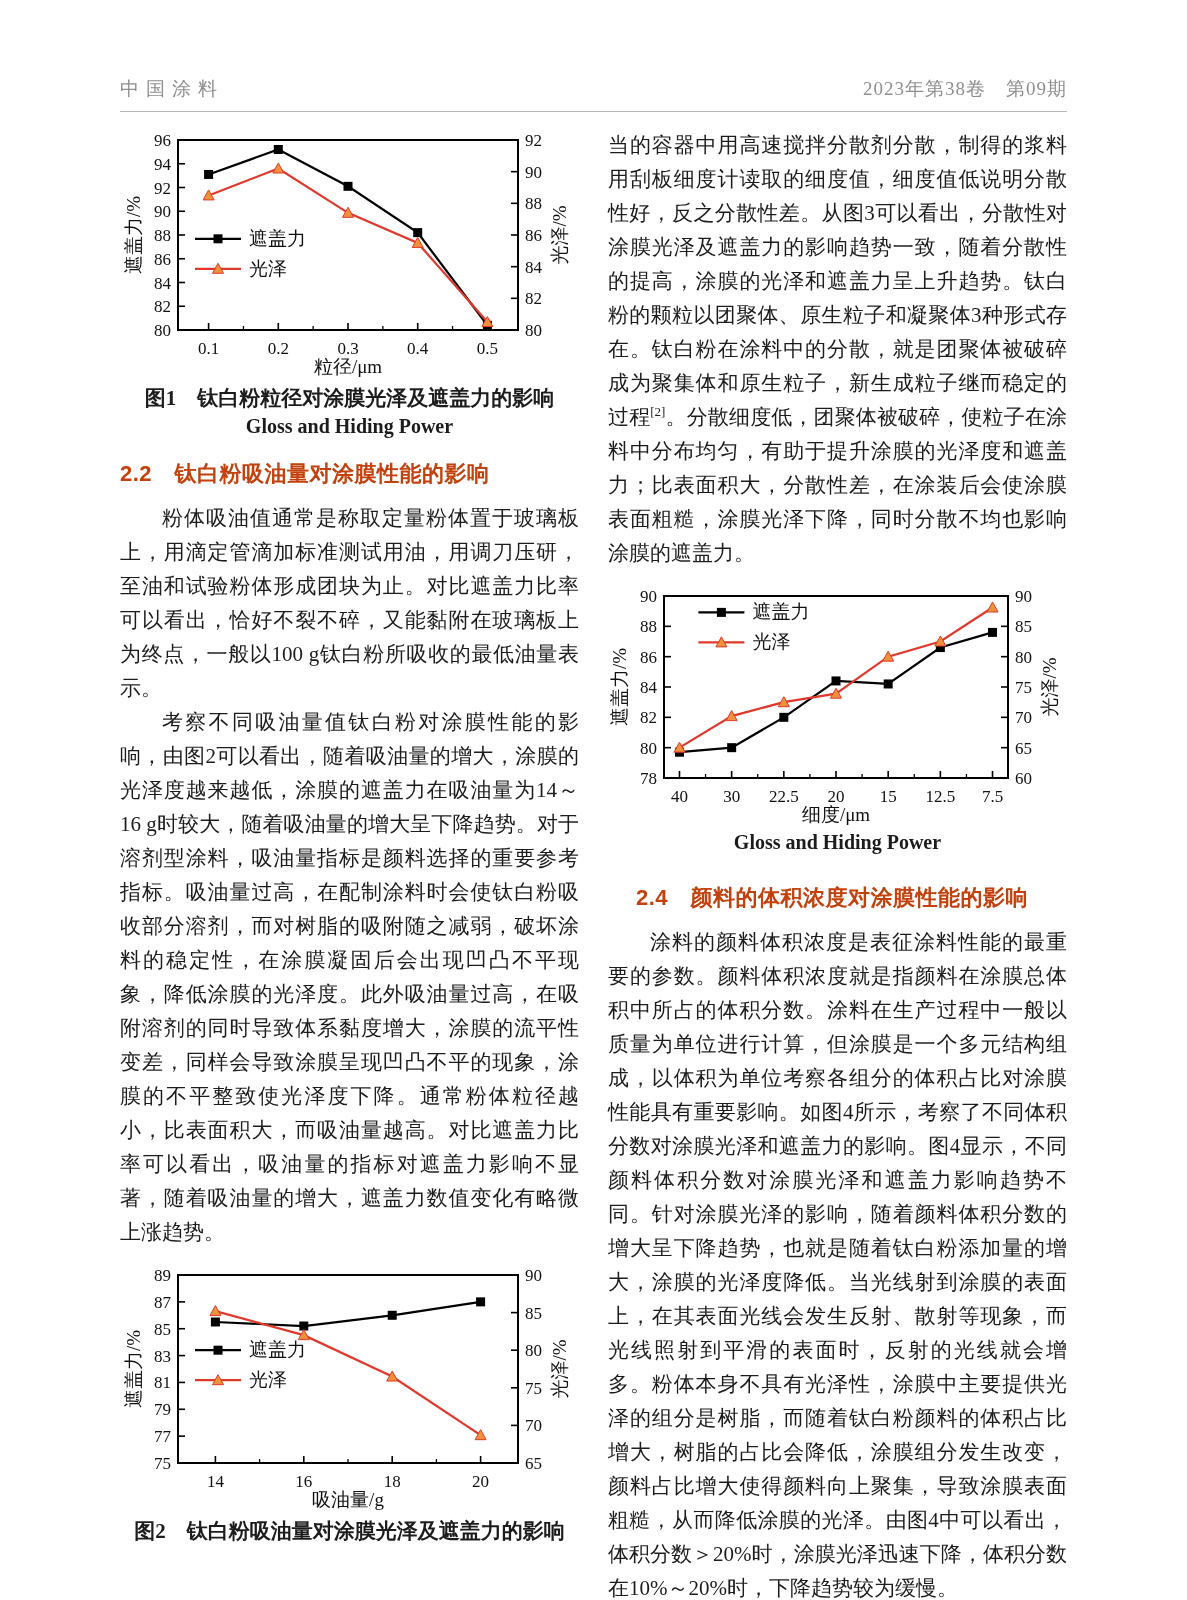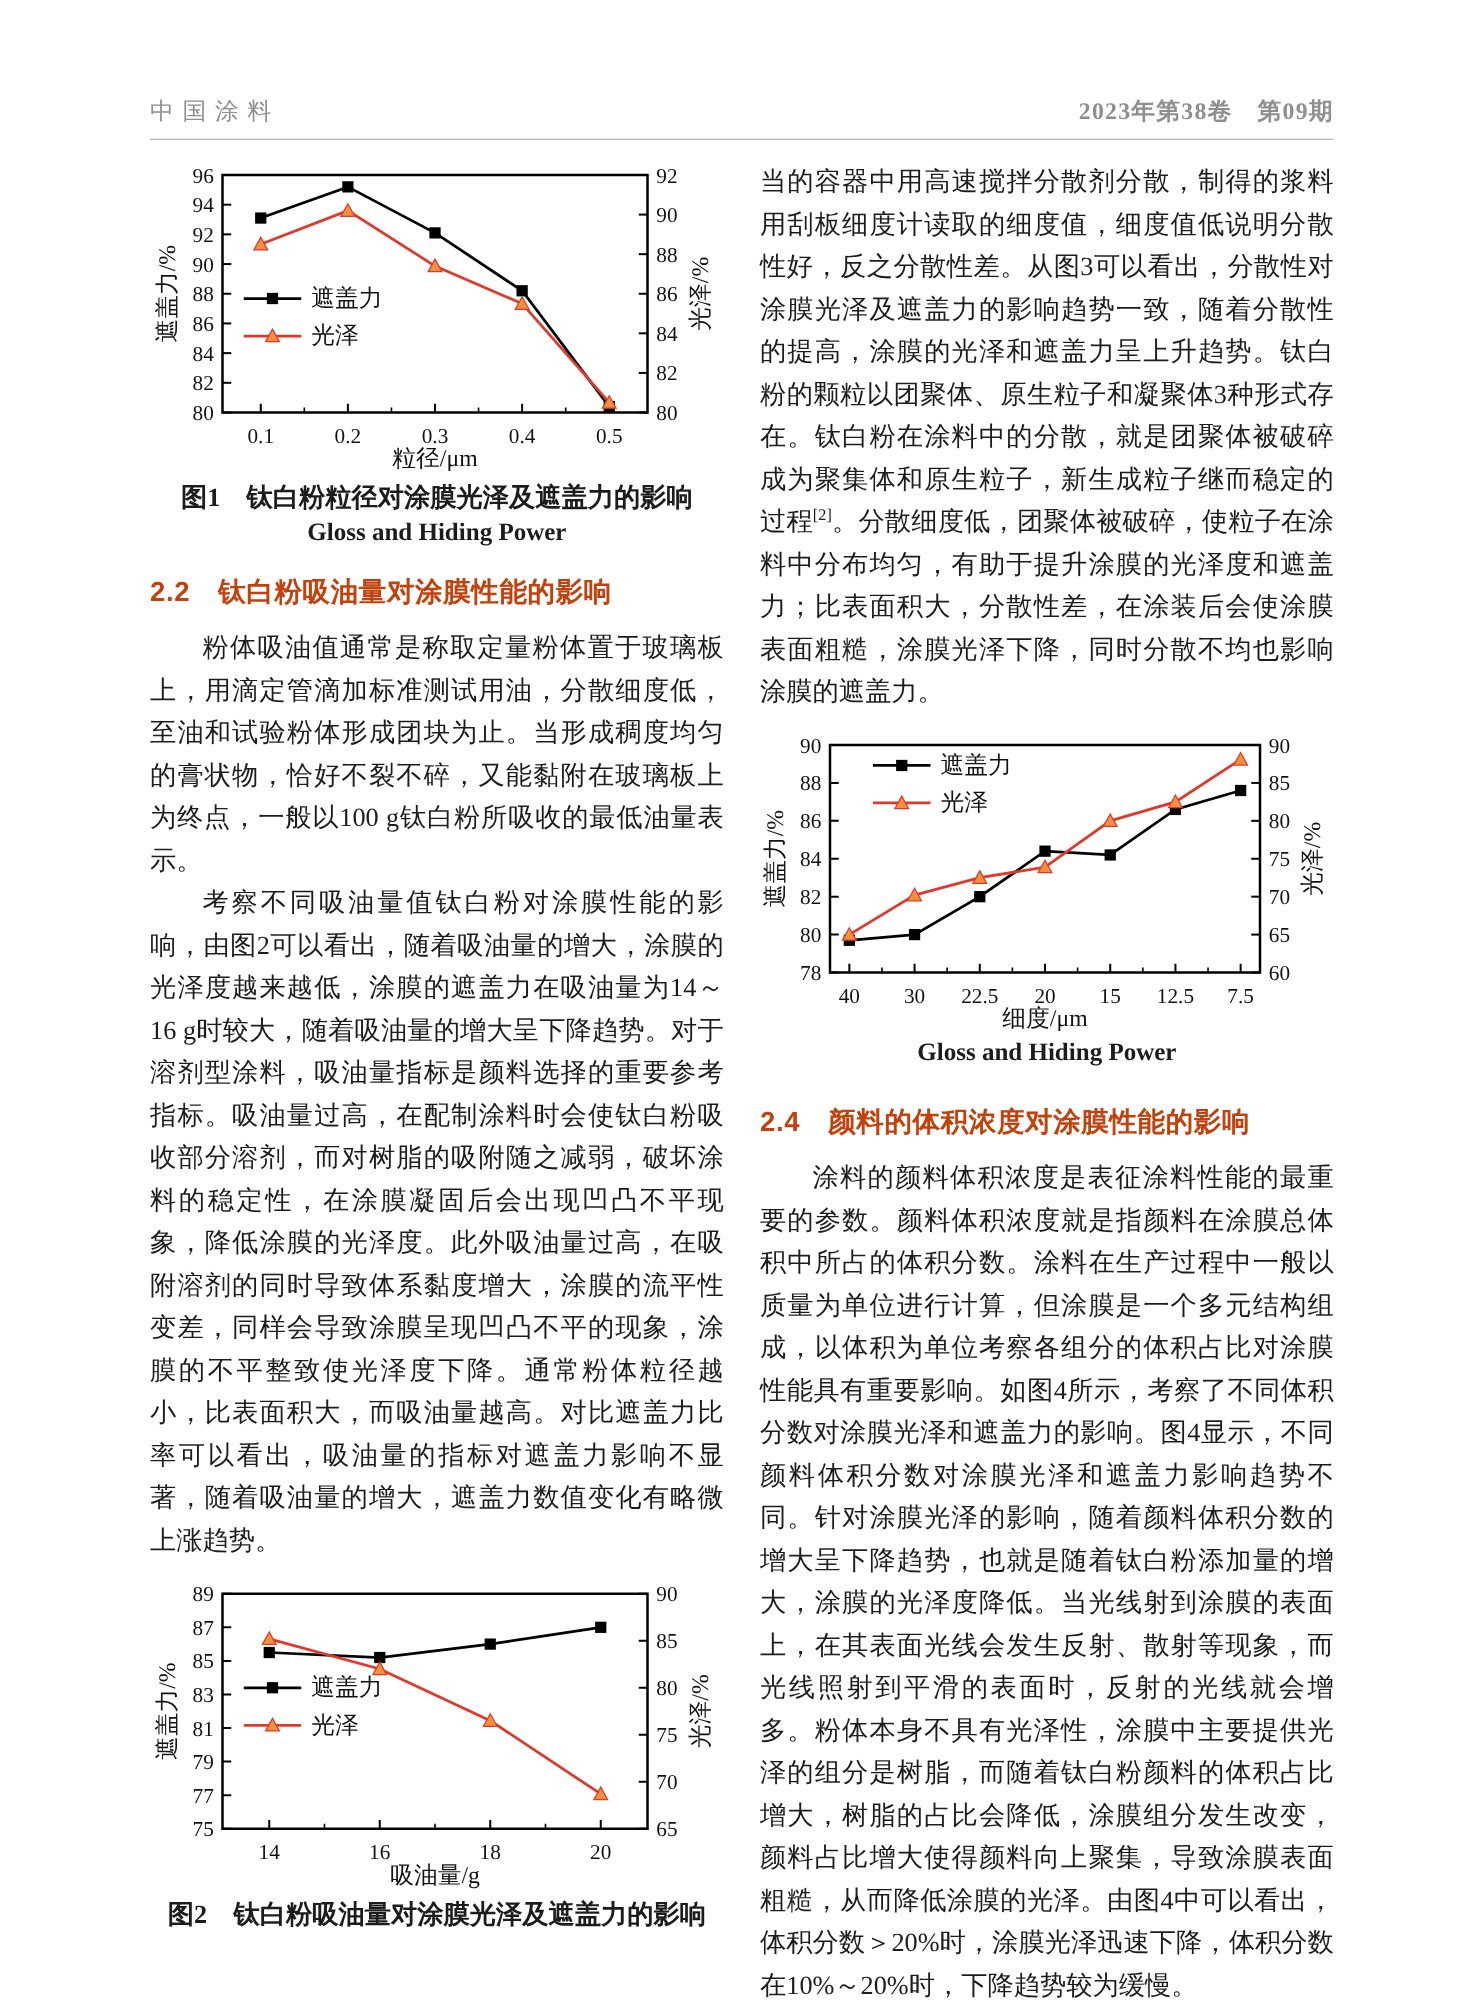--- a/index.html
+++ b/index.html
@@ -11,41 +11,41 @@
     position:relative;
     overflow:hidden;
   }
   .page { padding:76px 120px 0 120px; }
 
   header.pg-header {
     display:flex; justify-content:space-between; align-items:flex-start;
     color:#8f8f8f; font-size:19px;
   }
   .journal-name { letter-spacing:7px; }
-  .issue-info { letter-spacing:1px;font-weight:bold; }
+  .issue-info { letter-spacing:1px; }
   .header-rule { border-bottom:1.5px solid #b8b8b8; margin-top:9px; }
 
   .columns { display:flex; gap:29px; margin-top:16px; }
   .col-left  { width:459px; }
   .col-right { width:459px; }
 
   p.body-text {
     font-size:21px; line-height:34px; text-align:justify;
     font-family:"Liberation Serif", serif;
   }
   p.indent { text-indent:2em; }
   sup.cite { font-size:13px; vertical-align:super; line-height:0; }
 
   h3.sec-heading {
     font-family:"Liberation Sans", sans-serif;
     color:#c2410c; font-size:22px; font-weight:bold;
     letter-spacing:0.5px;
     margin:18px 0 12px 0;
   }
-  .col-right h3.sec-heading { margin-top:26px; }
+  .col-right h3.sec-heading { margin-top:26px;margin-left:28px; }
 
   figure { text-align:center; margin:0; }
   figure svg { display:block; margin:0 auto; }
   .cap-cn { font-size:21px; font-weight:bold; margin-top:4px; font-family:"Liberation Serif", serif; }
   .cap-en { font-size:20px; font-weight:bold; line-height:29px; font-family:"Liberation Serif", serif; }
   .fig-top { margin-bottom:14px; }
   .fig-mid { margin-top:14px; margin-bottom:12px; }
 </style>
 </head>
 <body>
@@ -134,21 +134,21 @@
             <text x="125" y="146.8" font-family="&quot;Liberation Serif&quot;, serif" font-size="19" fill="#111" text-anchor="start">光泽</text>
           </svg>
         <figcaption>
           <div class="cap-cn">图1　钛白粉粒径对涂膜光泽及遮盖力的影响</div>
           <div class="cap-en">Gloss and Hiding Power</div>
         </figcaption>
       </figure>
 
       <h3 class="sec-heading">2.2　钛白粉吸油量对涂膜性能的影响</h3>
 
-      <p class="body-text indent">粉体吸油值通常是称取定量粉体置于玻璃板上，用滴定管滴加标准测试用油，分散细度低，至油和试验粉体形成团块为止。当形成稠度均匀的膏状物，恰好不裂不碎，又能黏附在玻璃板上为终点，一般以100 g钛白粉所吸收的最低油量表示。</p>
+      <p class="body-text indent">粉体吸油值通常是称取定量粉体置于玻璃板上，用滴定管滴加标准测试用油，用调刀压研，至油和试验粉体形成团块为止。对比遮盖力比率可以看出，恰好不裂不碎，又能黏附在玻璃板上为终点，一般以100 g钛白粉所吸收的最低油量表示。</p>
       <p class="body-text indent">考察不同吸油量值钛白粉对涂膜性能的影响，由图2可以看出，随着吸油量的增大，涂膜的光泽度越来越低，涂膜的遮盖力在吸油量为14～16 g时较大，随着吸油量的增大呈下降趋势。对于溶剂型涂料，吸油量指标是颜料选择的重要参考指标。吸油量过高，在配制涂料时会使钛白粉吸收部分溶剂，而对树脂的吸附随之减弱，破坏涂料的稳定性，在涂膜凝固后会出现凹凸不平现象，降低涂膜的光泽度。此外吸油量过高，在吸附溶剂的同时导致体系黏度增大，涂膜的流平性变差，同样会导致涂膜呈现凹凸不平的现象，涂膜的不平整致使光泽度下降。通常粉体粒径越小，比表面积大，而吸油量越高。对比遮盖力比率可以看出，吸油量的指标对遮盖力影响不显著，随着吸油量的增大，遮盖力数值变化有略微上涨趋势。</p>
 
       <figure class="fig-mid">
         <svg class="chart" width="452" height="250">
             <rect x="54" y="12" width="340" height="188" fill="none" stroke="#000" stroke-width="2"></rect>
             <line x1="54" y1="200" x2="61" y2="200" stroke="#000" stroke-width="1.6"></line>
             <text x="47" y="206" font-family="&quot;Liberation Serif&quot;, serif" font-size="17" fill="#111" text-anchor="end">75</text>
             <line x1="54" y1="173.14285714285717" x2="61" y2="173.14285714285717" stroke="#000" stroke-width="1.6"></line>
             <text x="47" y="179.14285714285717" font-family="&quot;Liberation Serif&quot;, serif" font-size="17" fill="#111" text-anchor="end">77</text>
             <line x1="54" y1="146.28571428571428" x2="61" y2="146.28571428571428" stroke="#000" stroke-width="1.6"></line>

